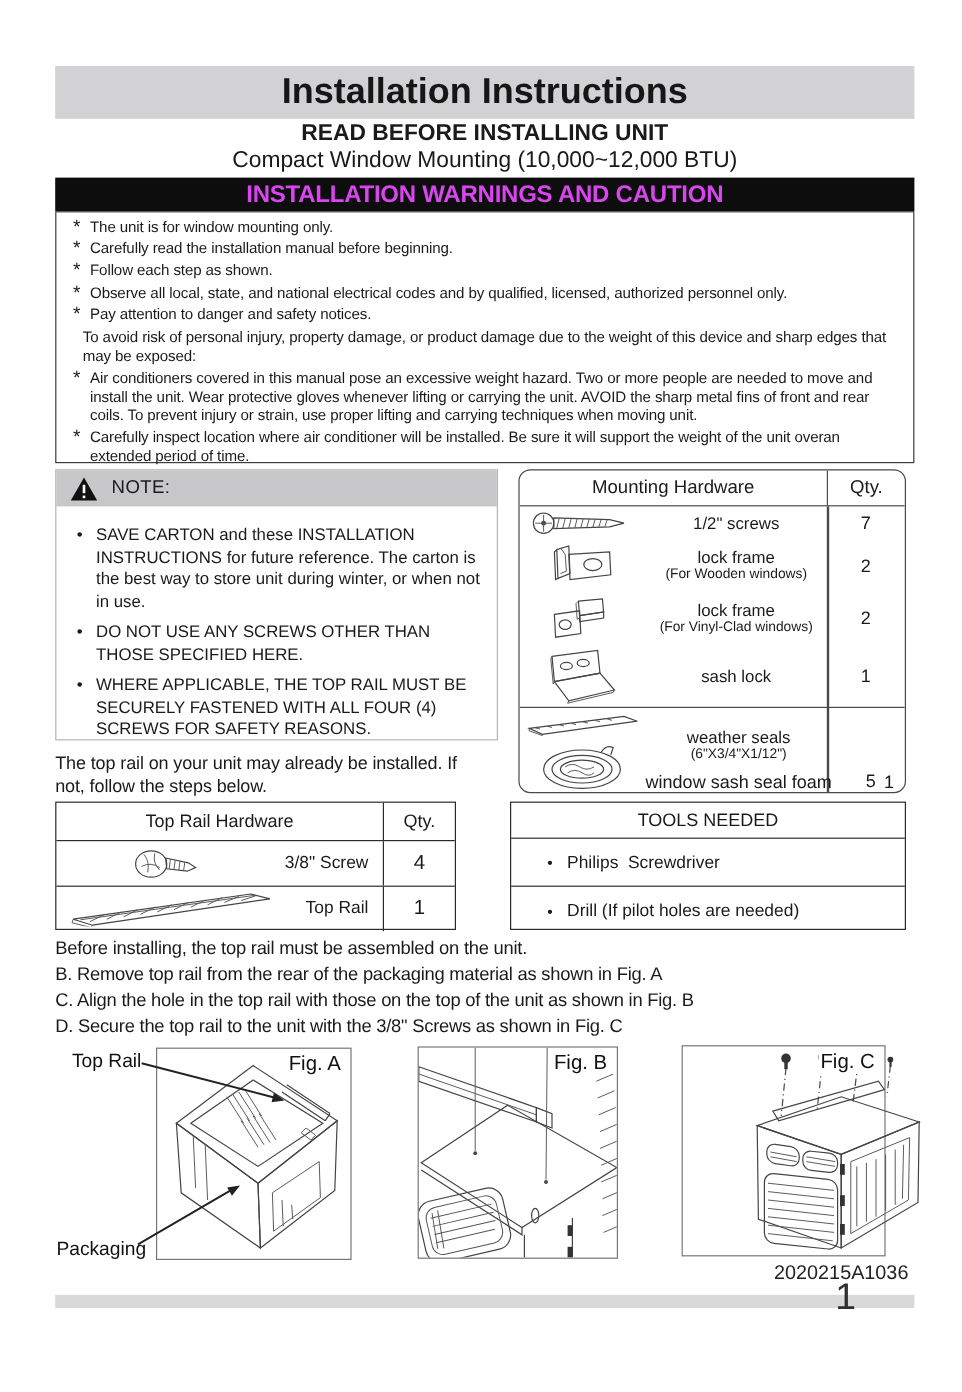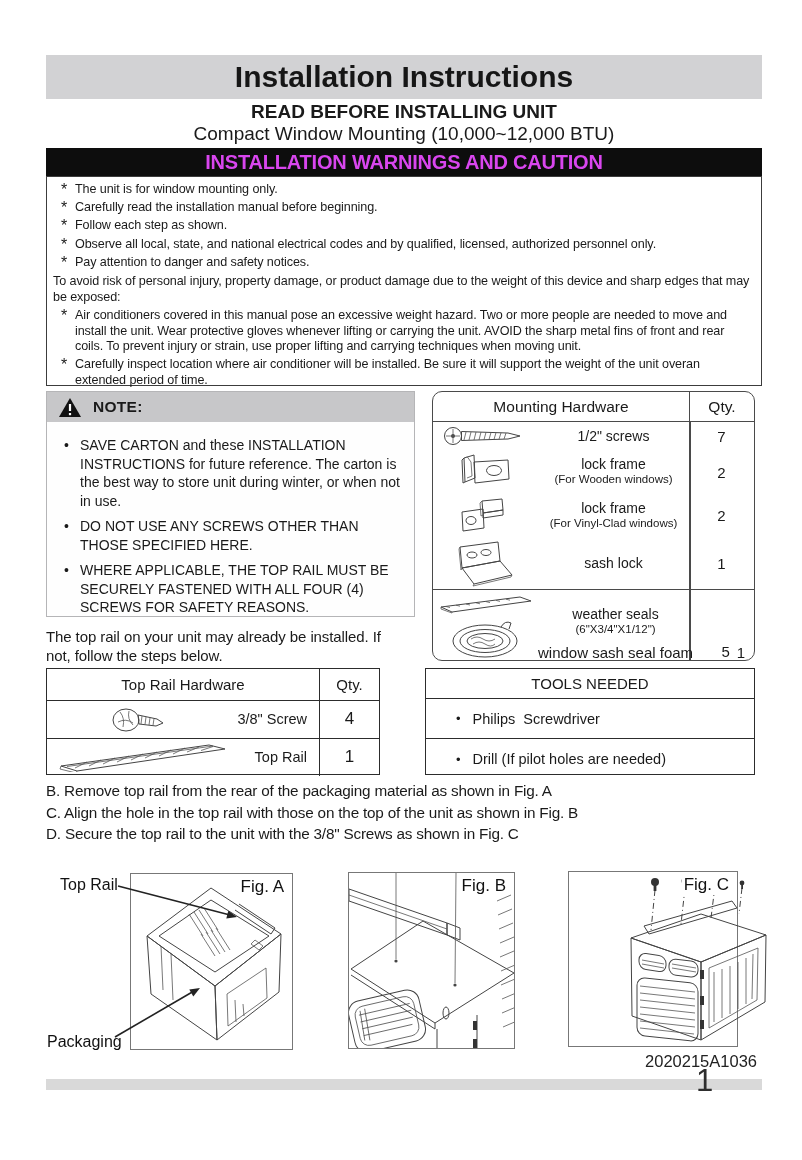--- a/index.html
+++ b/index.html
@@ -21,27 +21,27 @@
     display:flex; align-items:center; justify-content:center;
     color:#d946ef; font-size:20px; font-weight:bold; letter-spacing:-0.2px; }
 
   
   .warn-box { left:46px; top:176px; width:716px; height:210px;
     border:1px solid #3c3c3c; padding:5px 8px 4px 6px;
     font-size:12.6px; line-height:15.6px; letter-spacing:-0.1px; }
   .w-item { display:flex; margin-bottom:2.6px; }
   .w-item .ast { width:22px; text-align:center; font-size:16px; line-height:15px; flex:0 0 22px; }
   .w-item .txt { flex:1; }
-  .w-plain { margin:1px 0 2px 0; line-height:16.5px; }
+  .w-plain { margin:1px 0 2px 16px; line-height:16.5px; }
 
   
   .note-box { left:46px; top:391px; width:369px; height:226px;
     border:1px solid #b5b5b7; background:#fefefe; }
   .note-head { height:30px; background:#c7c7c9; display:flex; align-items:center; padding-left:11px; }
-  .note-head .nh-label { font-size:15.5px; font-weight:bold; margin-left:11px; letter-spacing:0.3px;text-align:right; }
+  .note-head .nh-label { font-size:15.5px; font-weight:normal; margin-left:11px; letter-spacing:0.3px;text-align:right; }
   .note-body { padding:14px 8px 0 13px; }
   .n-item { display:flex; margin-bottom:7px; font-size:14px; line-height:18.5px; }
   .n-item .dot { flex:0 0 20px; text-align:left; padding-left:4px; }
 
   
   .mh-table { left:432px; top:391px; width:323px; height:270px;
     border:1.5px solid #4a4a4a; border-radius:10px; overflow:hidden; background:#fff; }
   .mh-head { height:30px; display:flex; border-bottom:1.5px solid #4a4a4a; }
   .mh-head .h1 { flex:1; display:flex; align-items:center; justify-content:center; font-size:15.5px; }
   .mh-head .h2 { flex:0 0 65px; border-left:1.5px solid #4a4a4a; display:flex; align-items:center; justify-content:center; font-size:15.5px; }
@@ -338,20 +338,21 @@
   </div>
 </div>
 
 <div class="abs tools-table">
   <div class="tools-head">TOOLS NEEDED</div>
   <div class="tool-row rb"><span class="dot">•</span><span>Philips  Screwdriver</span></div>
   <div class="tool-row"><span class="dot">•</span><span>Drill (If pilot holes are needed)</span></div>
 </div>
 
 <div class="abs steps">
+  <div>Before installing, the top rail must be assembled on the unit.</div>
   <div>B. Remove top rail from the rear of the packaging material as shown in Fig. A</div>
   <div>C. Align the hole in the top rail with those on the top of the unit as shown in Fig. B</div>
   <div>D. Secure the top rail to the unit with the 3/8" Screws as shown in Fig. C</div>
 </div>
 
 <div class="abs fig-frame figA">
   <span class="fig-label">Fig. A</span>
   <svg width="161" height="175" viewBox="0 0 161 175">
     <path d="M80 14 L150 60 L84 112 L16 62 Z" class="ln"></path>
     <path d="M80 26 L138 62 L84 98 L28 62 Z" class="ln"></path>

